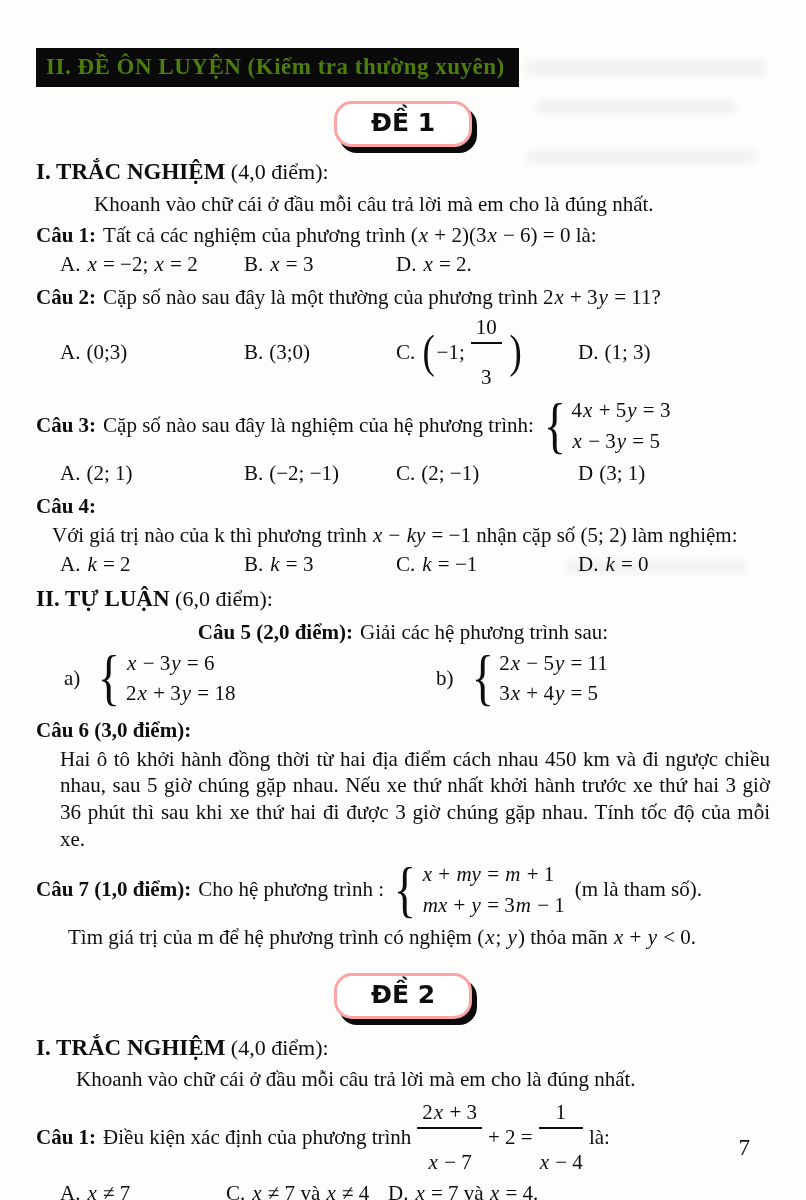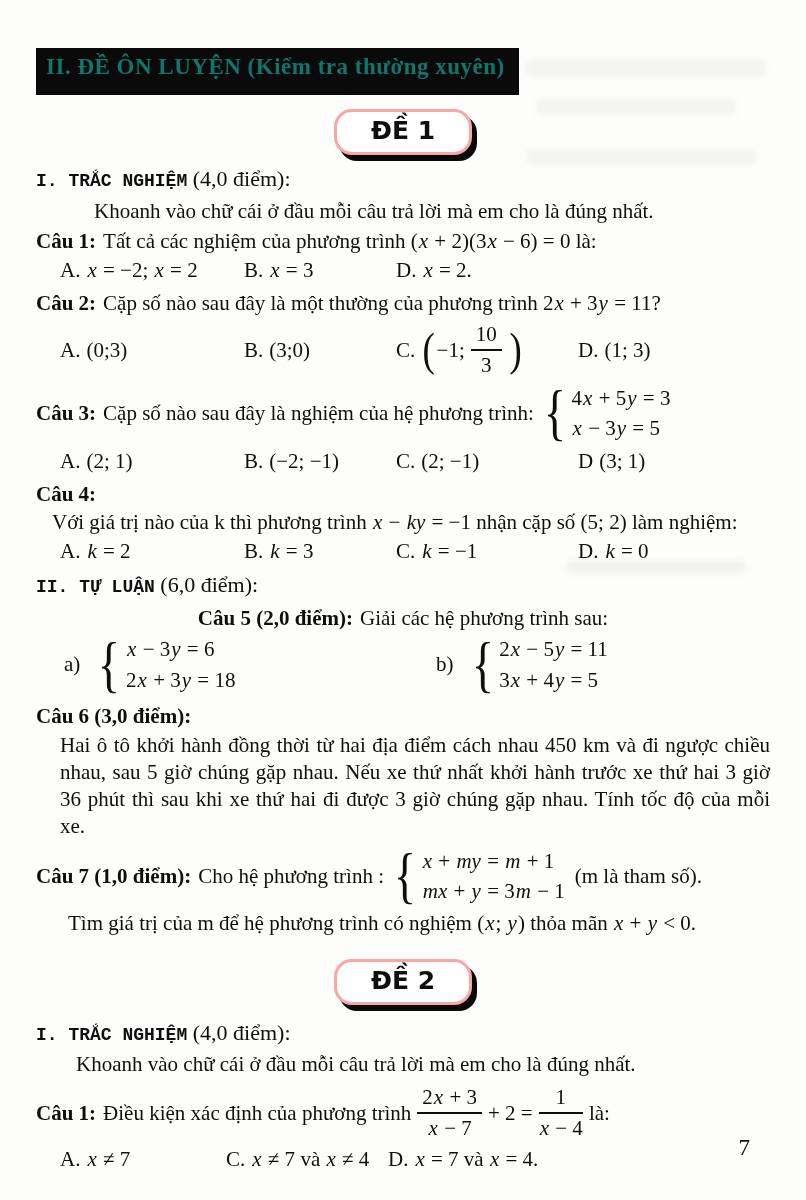--- a/index.html
+++ b/index.html
@@ -13,39 +13,39 @@
     box-sizing:border-box;
     padding:48px 36px 0 36px;
     overflow:hidden;
     line-height:1.28;
   }
   
   .ghost{position:absolute;background:rgba(60,60,60,.06);filter:blur(3px);border-radius:4px;pointer-events:none;}
 
   .header-bar{
     display:inline-block;
-    background:#0a0a0a;color:#0f766e;
+    background:#0a0a0a;color:#4d7c0f;
     font-weight:bold;font-size:23px;
-    padding:4px 14px 14px 10px;
+    padding:4px 14px 6px 10px;
     letter-spacing:.5px;
     margin-bottom:8px;
   }
   .badge-row{text-align:center;margin:6px 0 10px 0;}
   .badge{
     display:inline-block;
     border:3px solid #fca5a5;
     border-radius:18px;
     box-shadow:5px 6px 0 #0a0a0a;
     padding:3px 34px 5px 34px;
     font-family:"DejaVu Sans","Liberation Sans",sans-serif;
     font-weight:bold;font-size:25px;
     background:#fff;
   }
   .sec-title{font-size:22px;margin:4px 0 4px 0;}
-  .sec-title b{font-size:18px;font-family:Liberation Mono, monospace;}
+  .sec-title b{font-size:23px;}
   .instr{margin:0 0 4px 0;text-indent:58px;}
   .instr2{margin:0 0 6px 0;text-indent:40px;}
   .qline{margin:2px 0;}
   .qlabel{margin-right:7px;}
   .m i{padding:0 1px;}
   .opts{
     display:grid;
     grid-template-columns:184px 152px 182px auto;
     padding-left:24px;
     margin:2px 0 6px 0;
@@ -55,21 +55,21 @@
   .opt .letter{margin-right:6px;}
   .row{display:flex;align-items:center;}
   .sys{display:inline-flex;align-items:center;margin-left:6px;}
   .brace{
     font-family:"Liberation Serif",serif;
     font-size:62px;font-weight:400;line-height:.9;
     transform:scaleX(.75);
     margin-right:2px;
   }
   .eqs{display:flex;flex-direction:column;line-height:1.45;}
-  .frac{display:inline-flex;flex-direction:column;text-align:center;vertical-align:middle;margin:0 6px;}
+  .frac{display:inline-flex;flex-direction:column;text-align:center;vertical-align:middle;margin:0 6px;gap:19px;}
   .frac .num{display:block;border-bottom:2px solid #0e0e0e;padding:0 5px 1px 5px;}
   .frac .den{display:block;padding-top:1px;}
   .tallparen{font-size:46px;font-weight:400;line-height:.8;transform:scaleX(.8);}
   .para{margin:0 0 6px 24px;text-align:justify;}
   .indent1{margin-left:16px;}
   .indent2{margin-left:32px;}
   .sys-grid{display:grid;grid-template-columns:372px auto;margin:2px 0 8px 28px;}
   .sys-item{display:flex;align-items:center;}
   .sys-item .ab{margin-right:8px;}
   .tall-line{display:flex;align-items:center;margin:4px 0;}

